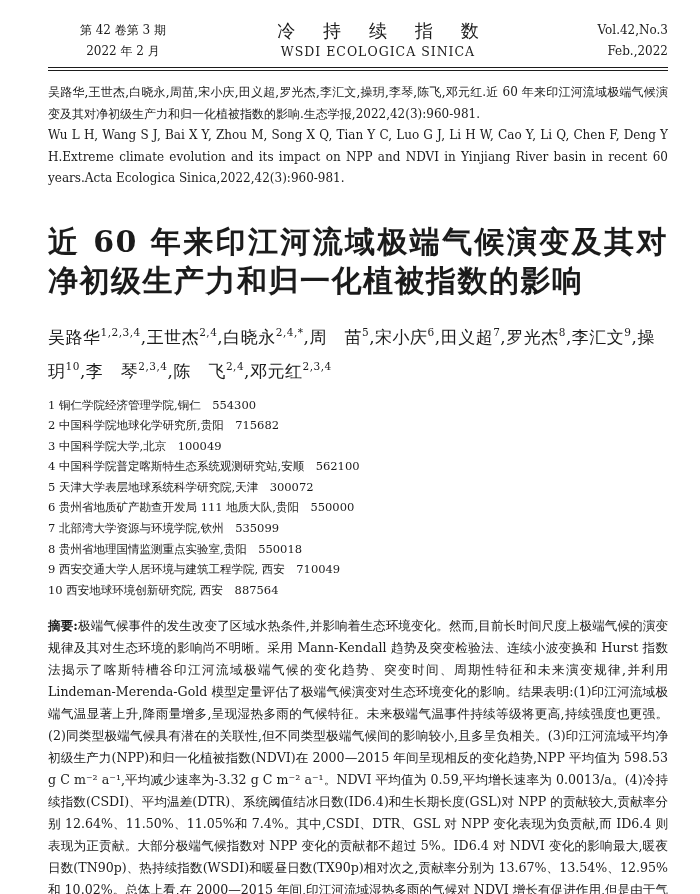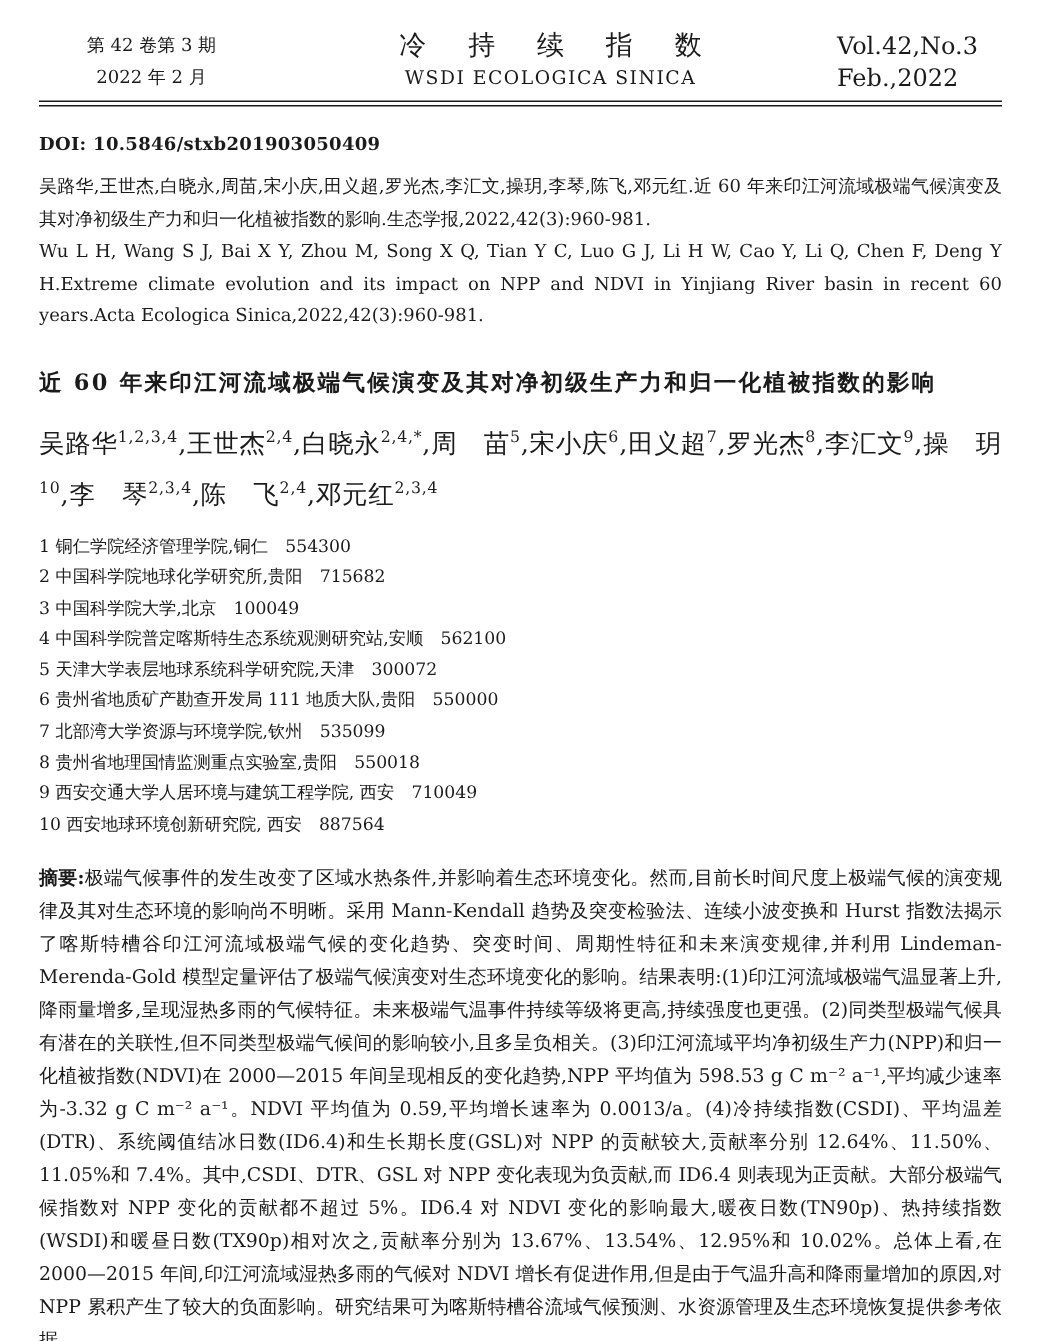--- a/index.html
+++ b/index.html
@@ -5,53 +5,53 @@
   * { margin: 0; padding: 0; box-sizing: border-box; }
   html, body { background: #ffffff; }
   body {
     width: 700px; height: 894px;
     font-family: "DejaVu Serif", "Liberation Serif", serif;
     color: #1b1b1b;
     overflow: hidden;
   }
   .page {
     width: 700px; height: 894px;
-    padding: 20px 32px 0 26px;
+    padding: 20px 32px 0 48px;
     overflow: hidden;
     background: #ffffff;
   }
   
   .masthead { display: flex; align-items: flex-start; }
   .mast-left { width: 150px; font-size: 12px; line-height: 21px; text-align: center; }
   .mast-center { flex: 1; text-align: center; }
-  .mast-right { width: 110px; font-size: 16px; line-height: 21px; text-align: left; }
+  .mast-right { width: 110px; font-size: 12px; line-height: 21px; text-align: right; }
   .journal-cn {
     font-size: 18px; line-height: 22px; letter-spacing: 1.55em;
     padding-left: 1.55em; 
     white-space: nowrap;
   }
   .journal-en { font-size: 12.5px; line-height: 19px; letter-spacing: 1px; }
   .double-rule {
     margin-top: 5px; height: 4px;
     border-top: 1.2px solid #1b1b1b;
     border-bottom: 1.2px solid #1b1b1b;
   }
   
   .doi { margin-top: 18px; font-size: 12px; font-weight: bold; letter-spacing: .2px; }
   .cites { margin-top: 11px; }
   .cite { font-size: 12px; line-height: 21.5px; text-align: justify; }
   
   .title-cn {
-    margin-top: 14px;
-    font-size: 15px; font-weight: 700;
+    margin-top: 32px;
+    font-size: 30px; font-weight: 700;
     line-height: 39px; letter-spacing: 1.5px;
     text-align: justify;
   }
   
-  .authors-cn { margin-top: 4px; font-size: 17px; line-height: 34px; letter-spacing: .5px; }
+  .authors-cn { margin-top: 20px; font-size: 17px; line-height: 34px; letter-spacing: .5px; }
   .authors-cn sup { font-size: 10.5px; }
   sup { line-height: 0; }
   
   .affils { margin-top: 7px; }
   .affil { font-size: 11.5px; line-height: 20.6px; }
   
   .abstract { margin-top: 15px; font-size: 12.6px; line-height: 22px; text-align: justify; }
   .lbl { font-weight: bold; }
 </style>
 </head>
@@ -69,21 +69,20 @@
       <div class="journal-en">WSDI ECOLOGICA SINICA</div>
     </div>
     <div class="mast-right">
       <div>Vol.42,No.3</div>
       <div>Feb.,2022</div>
     </div>
   </header>
 
   <div class="double-rule"></div>
 
-  <p class="doi">DOI: 10.5846/stxb201903050409</p>
 
   <div class="cites">
     <p class="cite">吴路华,王世杰,白晓永,周苗,宋小庆,田义超,罗光杰,李汇文,操玥,李琴,陈飞,邓元红.近 60 年来印江河流域极端气候演变及其对净初级生产力和归一化植被指数的影响.生态学报,2022,42(3):960-981.</p>
     <p class="cite">Wu L H, Wang S J, Bai X Y, Zhou M, Song X Q, Tian Y C, Luo G J, Li H W, Cao Y, Li Q, Chen F, Deng Y H.Extreme climate evolution and its impact on NPP and NDVI in Yinjiang River basin in recent 60 years.Acta Ecologica Sinica,2022,42(3):960-981.</p>
   </div>
 
   <h1 class="title-cn">近 60 年来印江河流域极端气候演变及其对净初级生产力和归一化植被指数的影响</h1>
 
   <p class="authors-cn" id="authors-cn"><span><span>吴路华</span><sup>1,2,3,4</sup></span><span>,</span><span><span>王世杰</span><sup>2,4</sup></span><span>,</span><span><span>白晓永</span><sup>2,4,*</sup></span><span>,</span><span><span>周　苗</span><sup>5</sup></span><span>,</span><span><span>宋小庆</span><sup>6</sup></span><span>,</span><span><span>田义超</span><sup>7</sup></span><span>,</span><span><span>罗光杰</span><sup>8</sup></span><span>,</span><span><span>李汇文</span><sup>9</sup></span><span>,</span><span><span>操　玥</span><sup>10</sup></span><span>,</span><span><span>李　琴</span><sup>2,3,4</sup></span><span>,</span><span><span>陈　飞</span><sup>2,4</sup></span><span>,</span><span><span>邓元红</span><sup>2,3,4</sup></span></p>
 

